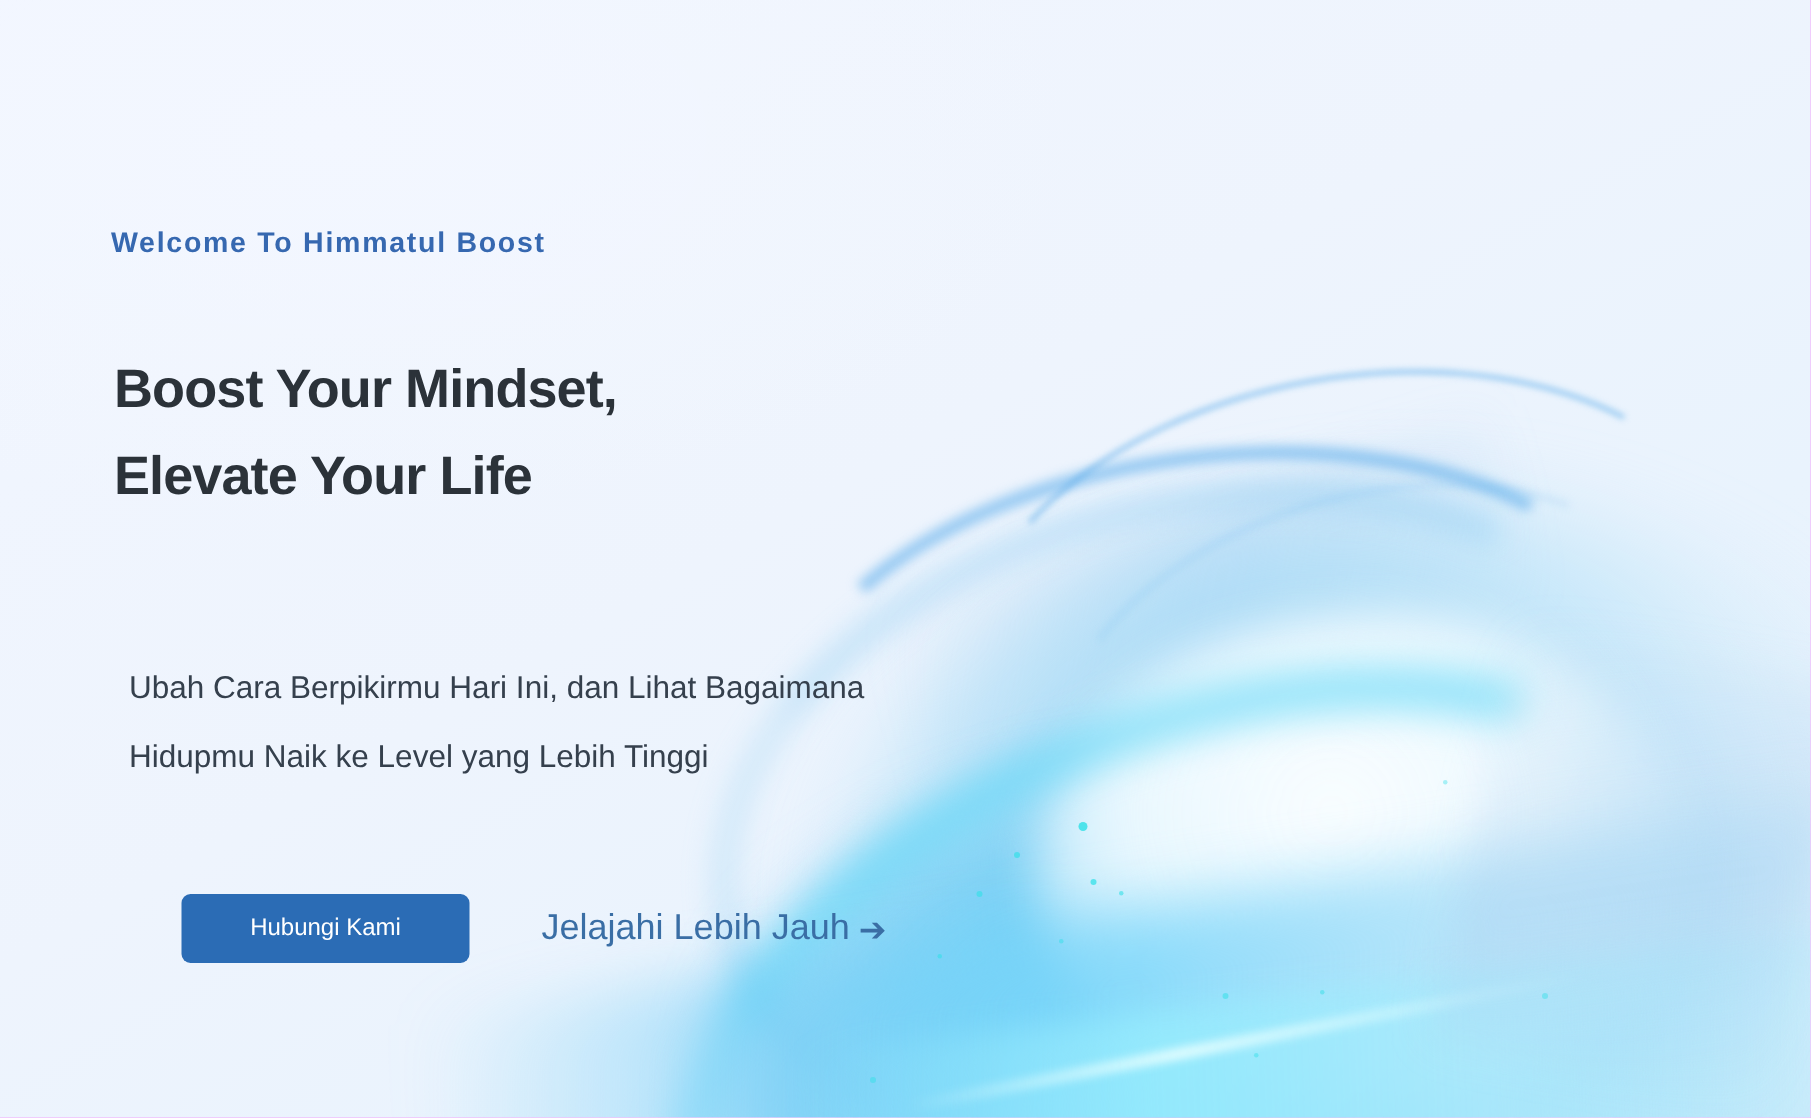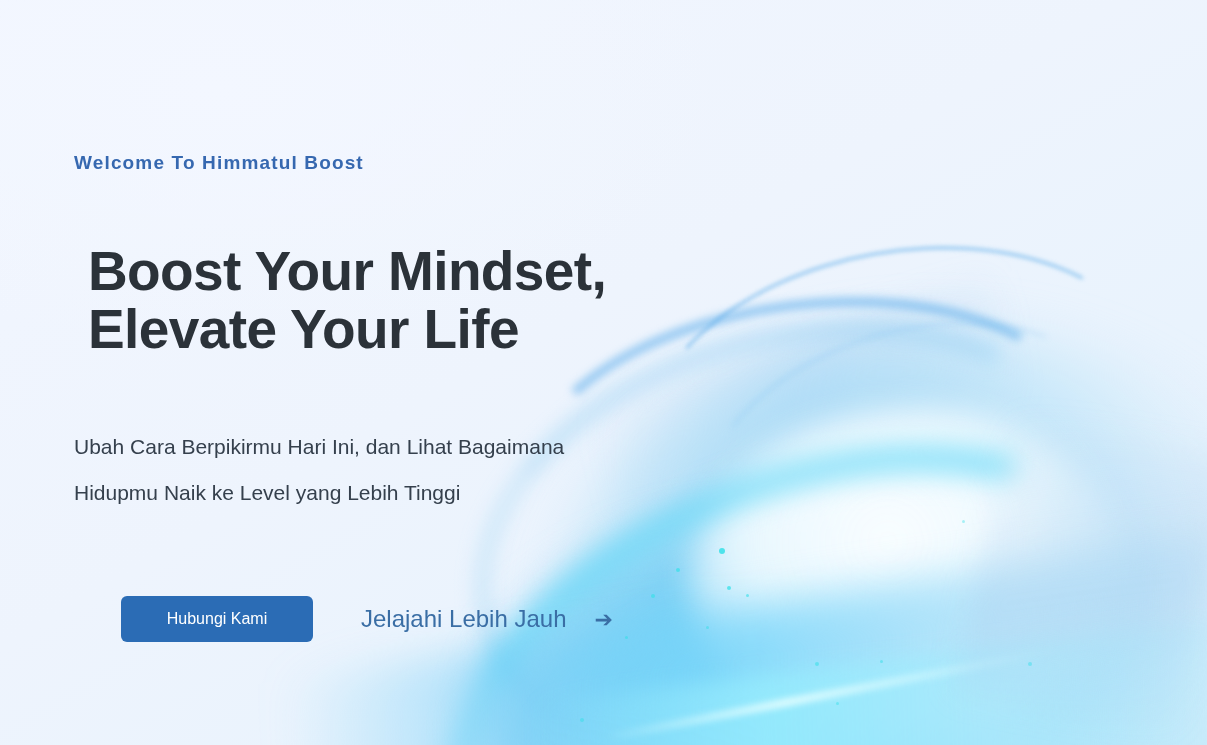--- a/index.html
+++ b/index.html
@@ -201,33 +201,33 @@
     font-size: 19px;
     font-weight: bold;
     letter-spacing: 1.15px;
     color: #3668b0;
     white-space: nowrap;
   }
   .headline {
     position: absolute;
     top: 228px;
     left: 0;
-    margin: 14px;
-    font-size: 55px;
+    margin: 2px;
+    font-size: 36px;
     line-height: 58px;
     font-weight: bold;
     letter-spacing: -0.6px;
     color: #2b3239;
     white-space: pre-line;
   }
   .subtext {
     position: absolute;
     top: 424px;
     left: 0;
-    margin: 0;
+    margin: 12px;
     font-size: 21px;
     line-height: 46px;
     font-weight: normal;
     color: #35404d;
     white-space: pre-line;
   }
   .cta-row {
     position: absolute;
     top: 596px;
     left: 0;
@@ -247,21 +247,21 @@
     font-weight: normal;
     border: none;
     border-radius: 6px;
     cursor: pointer;
     font-family: "Liberation Sans", sans-serif;
     margin-left: 47px;
   }
   .btn-link {
     display: inline-flex;
     align-items: center;
-    gap: 28px;
+    gap: 6px;
     margin-left: 48px;
     background: transparent;
     border: none;
     cursor: pointer;
     color: #3a6ea5;
     font-size: 24px;
     font-family: "Liberation Sans", sans-serif;
     padding: 0;
   }
   .btn-link .arrow-icon {

